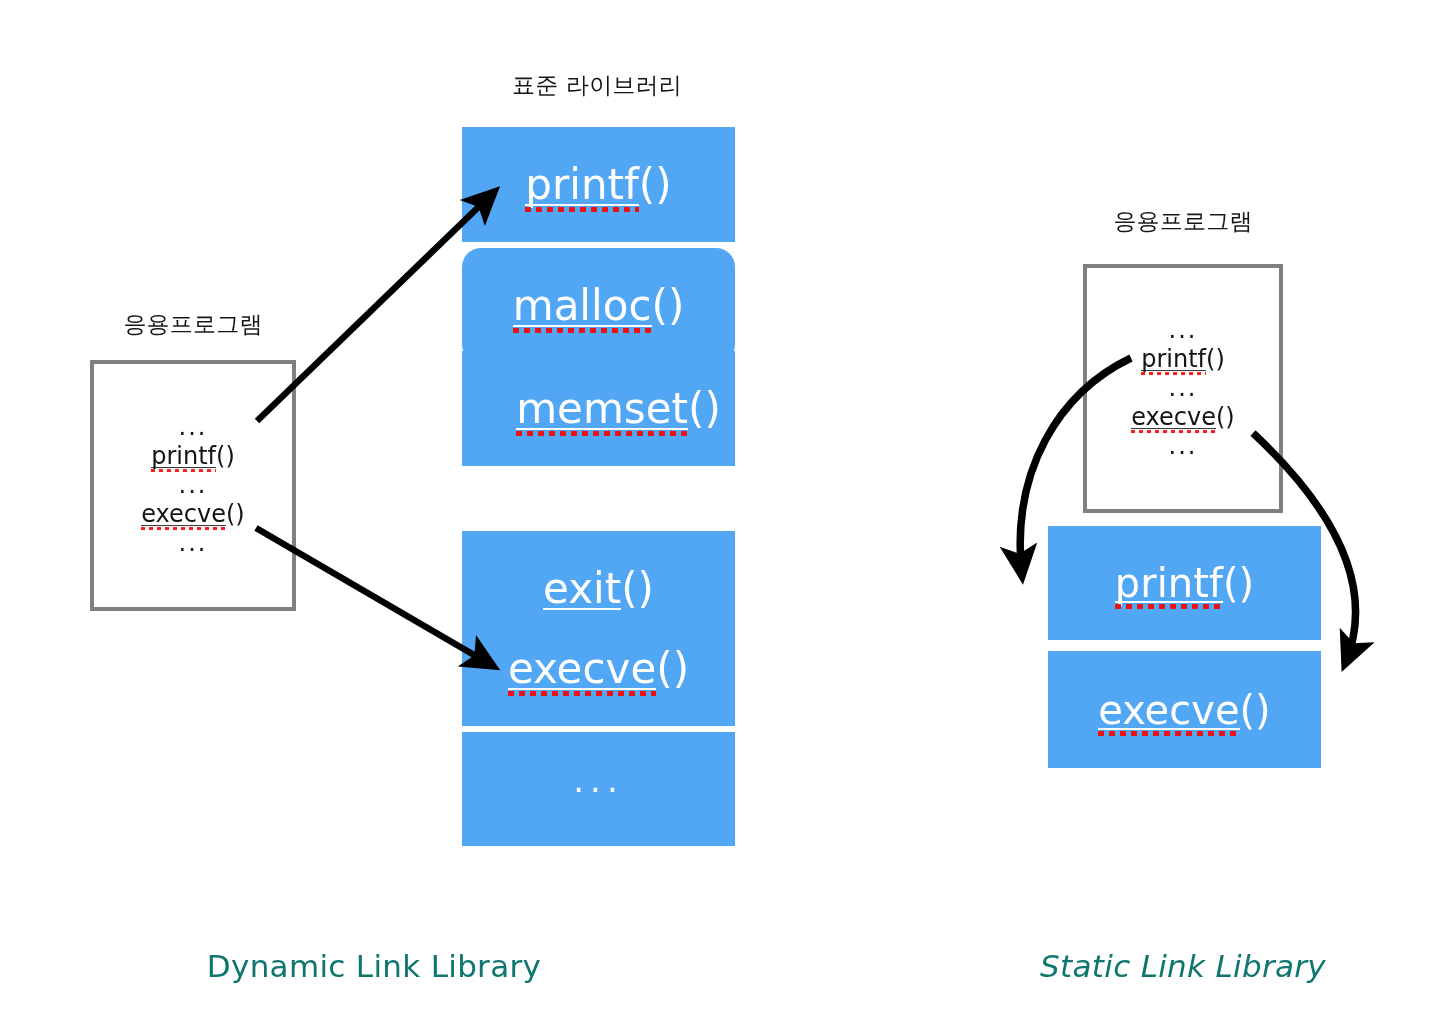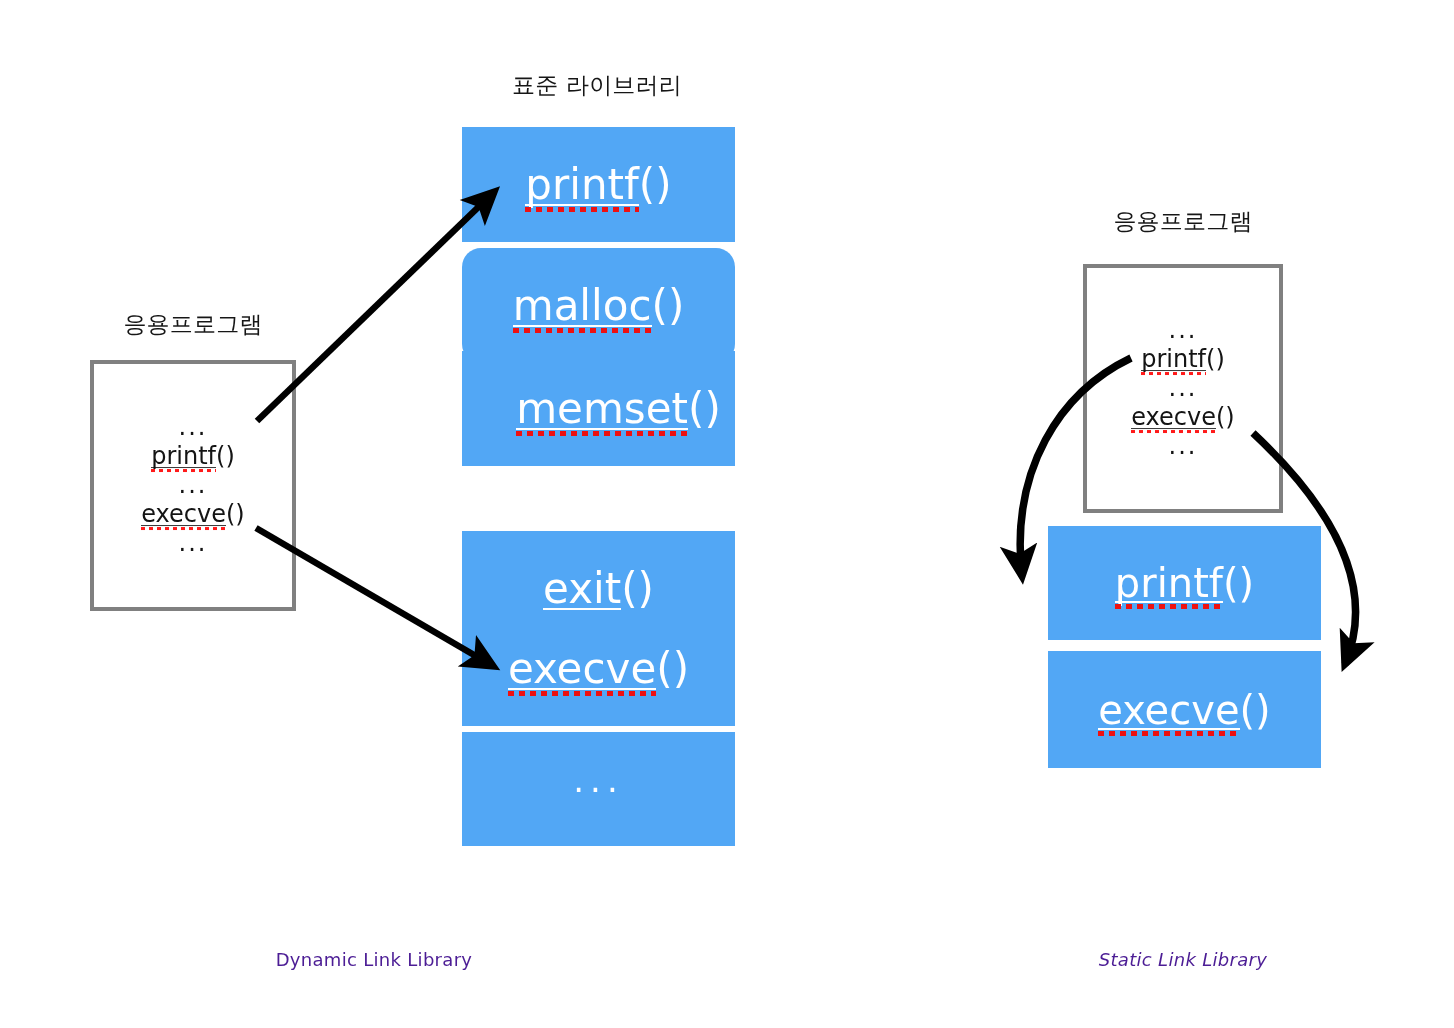--- a/index.html
+++ b/index.html
@@ -35,22 +35,22 @@
     font-size: 23px;
     color: #161616;
     letter-spacing: 0.2px;
   }
   .heading.small {
     font-size: 23px;
   }
 
   
   .caption {
-    font-size: 18px;
-    color: #4c1d95;
+    font-size: 31px;
+    color: #0f766e;
     letter-spacing: 0.3px;
   }
 
   
   .app-box {
     position: absolute;
     background: #ffffff;
     border: 4px solid #808080;
     box-sizing: border-box;
   }

